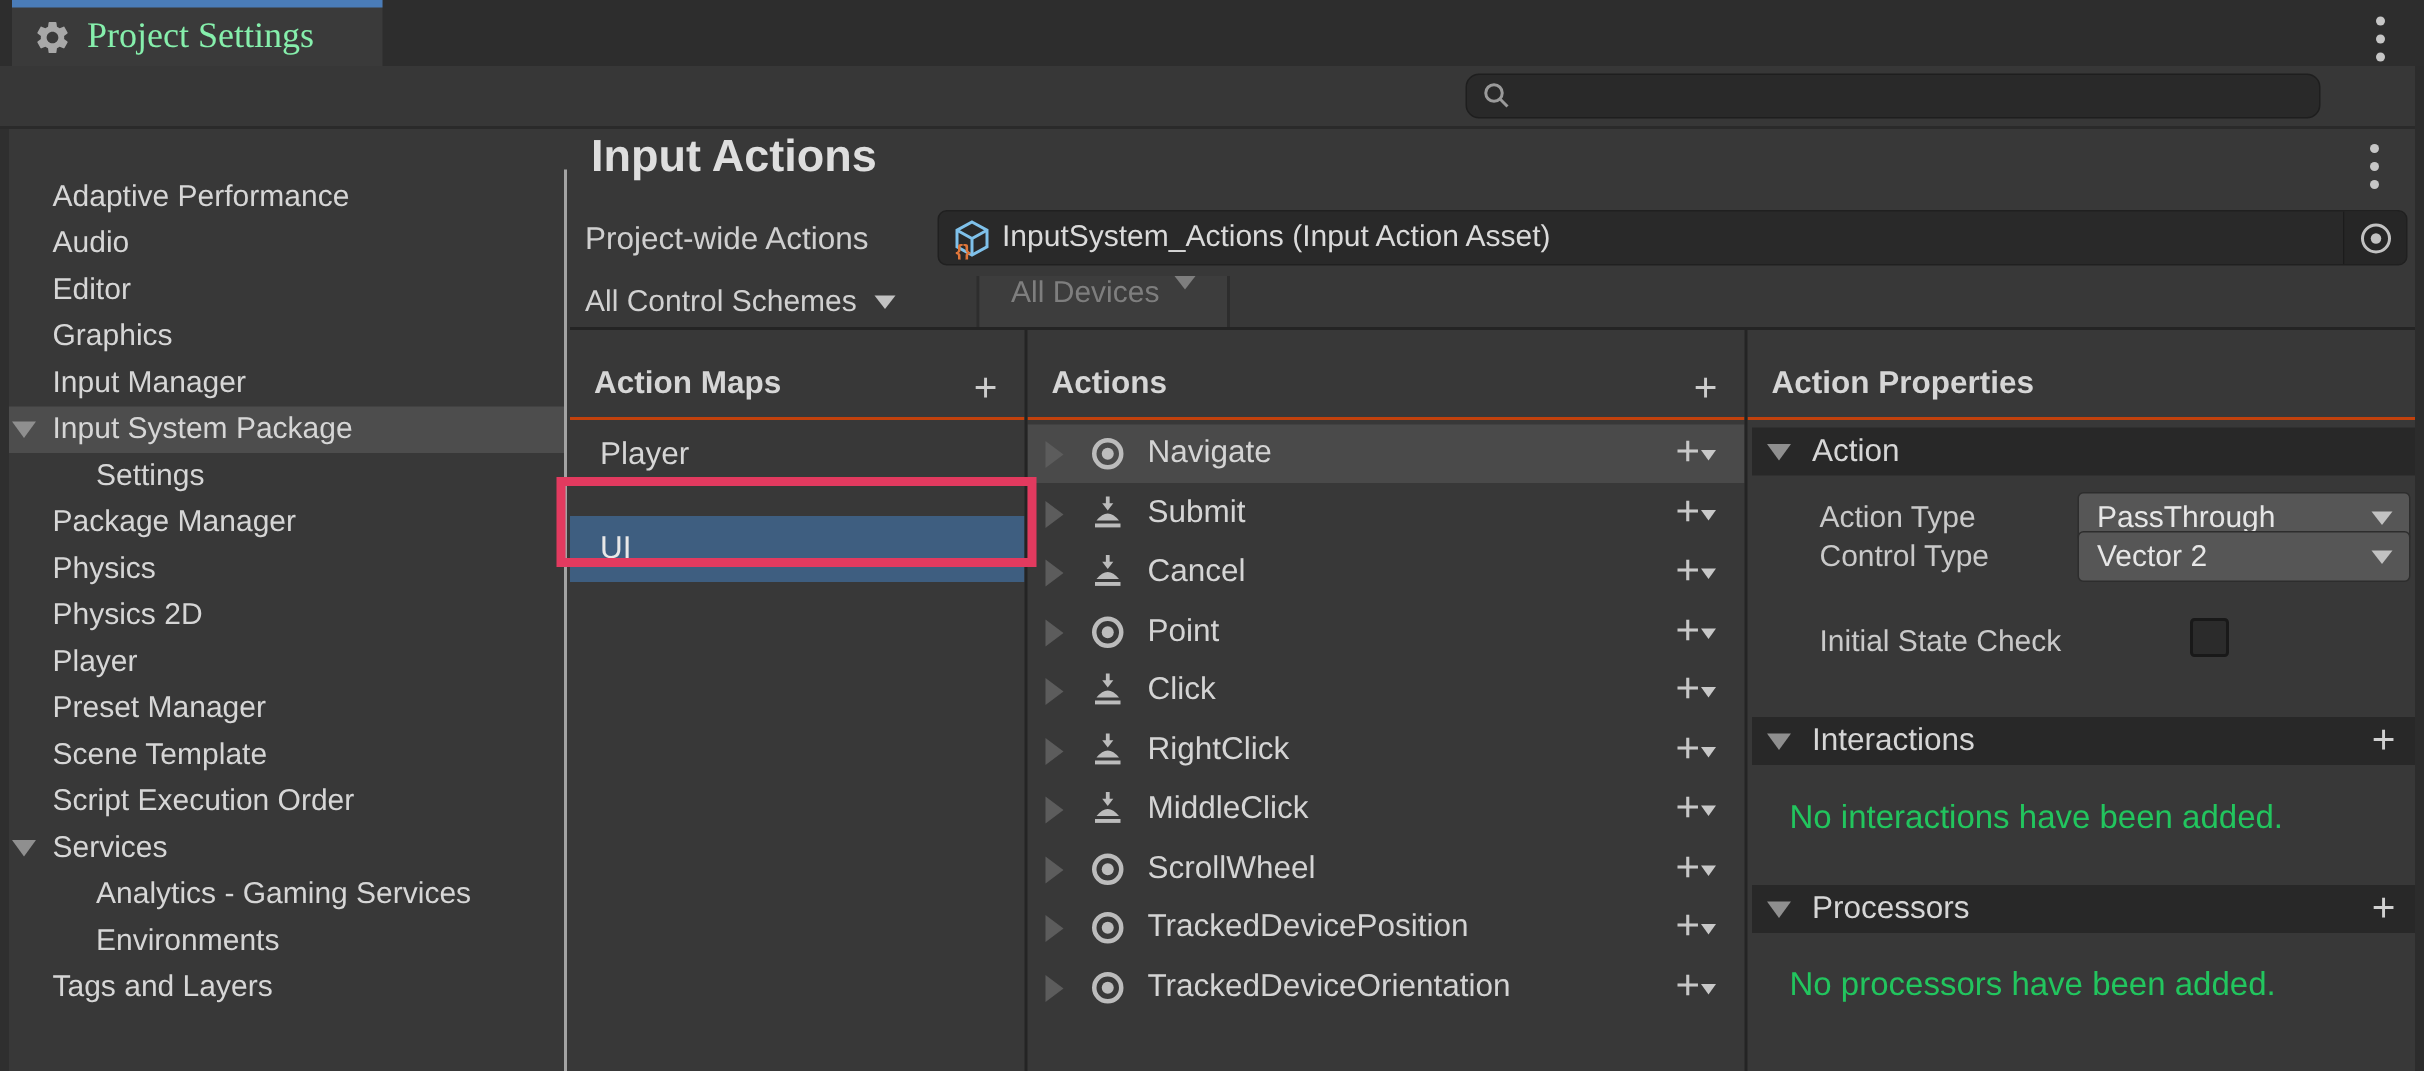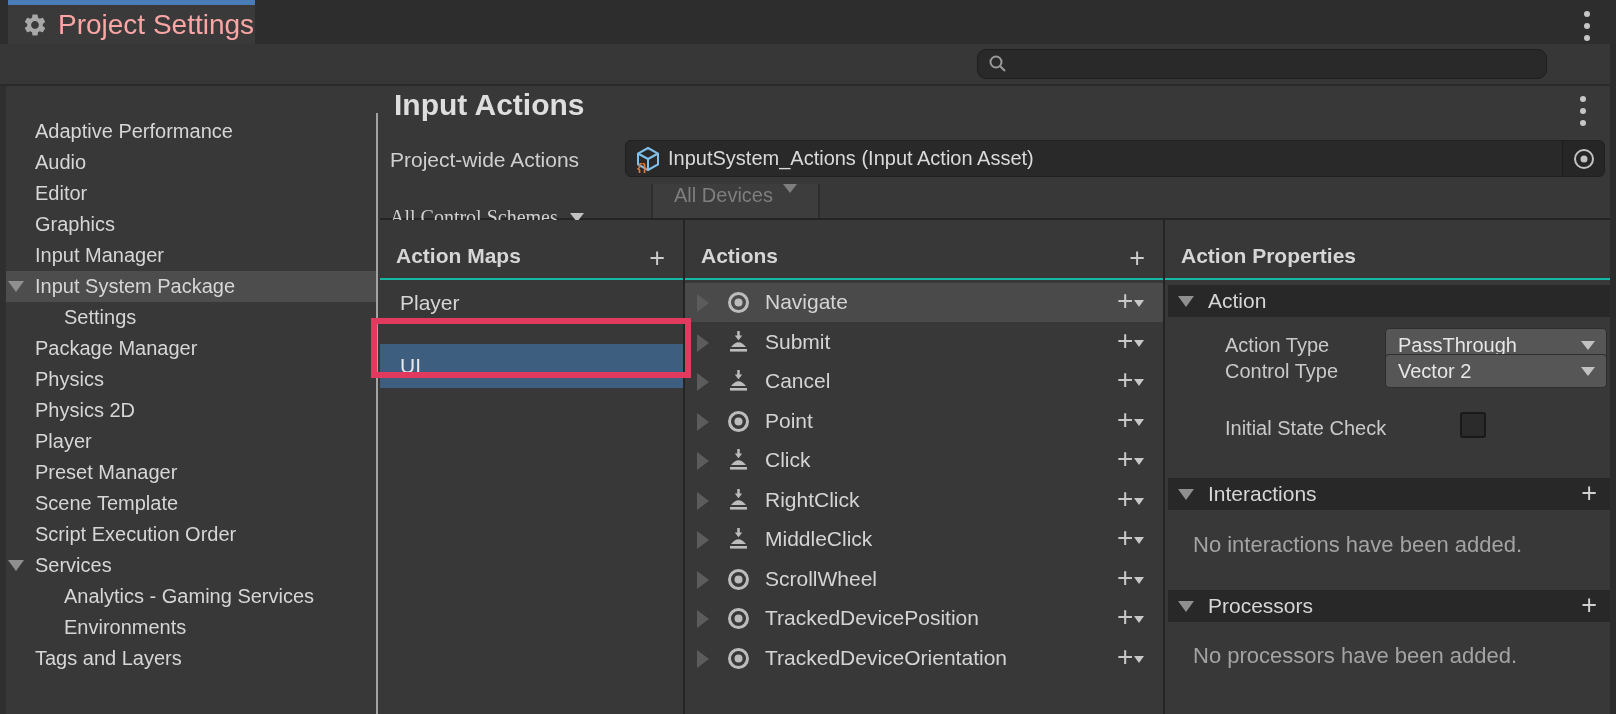--- a/index.html
+++ b/index.html
@@ -4,21 +4,21 @@
 <style>
   * { margin:0; padding:0; box-sizing:border-box; }
   body { background:#1e1e1e; font-family:"Liberation Sans","DejaVu Sans",sans-serif; }
   .window { position:relative; width:1616px; height:714px; background:#383838; overflow:hidden;
             color:#d2d2d2; -webkit-font-smoothing:antialiased; }
 
   
   .tabbar { position:absolute; left:0; top:0; width:1616px; height:44px; background:#2d2d2d; }
   .tab { position:absolute; left:8px; top:0; width:247px; height:44px; background:#3a3a3a;
          border-top:5px solid #4a7cb8; display:flex; align-items:center; gap:10px; padding-left:14px; }
-  .tab-title { font-size:28px; color:#fca5a5; white-space:nowrap; }
+  .tab-title { font-size:24px; color:#86efac; white-space:nowrap;font-family:Liberation Serif, serif; }
   .gear { width:26px; height:26px; flex:0 0 auto; }
   .kebab { display:flex; flex-direction:column; gap:6px; cursor:pointer; }
   .kebab i { width:6px; height:6px; border-radius:50%; background:#c6c6c6; }
   .window-kebab { position:absolute; left:1584px; top:11px; }
 
   
   .toolbar { position:absolute; left:0; top:44px; width:1616px; height:42px; background:#373737;
              border-bottom:2px solid #2a2a2a; }
   .searchbox { position:absolute; left:977px; top:5px; width:570px; height:30px; background:#292929;
                border:1px solid #1e1e1e; border-radius:9px; display:flex; align-items:center;
@@ -47,37 +47,37 @@
                   border:1px solid #202020; border-radius:6px; display:flex; align-items:center;
                   padding-left:8px; gap:6px; cursor:pointer; }
   .object-text { font-size:20px; color:#dadada; }
   .picker-btn { position:absolute; right:0; top:0; width:42px; height:35px; display:flex;
                 align-items:center; justify-content:center; border-left:1px solid #1c1c1c;
                 background:#262626; border-radius:0 6px 6px 0; cursor:pointer; }
 
   
   .schemes-row { position:absolute; left:380px; top:184px; width:1236px; height:36px;
                  border-bottom:2px solid #242424; }
-  .ctrl-btn { position:absolute; left:10px; top:16px; height:34px; display:flex; align-items:center;
-              gap:12px; font-size:20px; color:#d0d0d0; cursor:pointer;font-family:Liberation Serif, serif; }
+  .ctrl-btn { position:absolute; left:10px; top:0; height:34px; display:flex; align-items:center;
+              gap:12px; font-size:20px; color:#d0d0d0; cursor:pointer; }
   .vsep { position:absolute; top:0; width:2px; height:34px; background:#2d2d2d; }
   .devices-btn { position:absolute; left:273px; top:0; width:165px; height:34px; background:#3d3d3d;
                  display:flex; align-items:flex-start; justify-content:center; gap:10px; font-size:20px;
                  color:#7e7e7e; cursor:default; }
   .caret-sm { width:0; height:0; border-left:7px solid transparent; border-right:7px solid transparent;
               border-top:9px solid #c2c2c2; }
   .caret-sm.dim { border-top-color:#7e7e7e; }
 
   
   .col { position:absolute; top:220px; height:494px; background:#383838; }
   .col-maps    { left:380px;  width:303px; }
   .col-actions { left:685px;  width:478px; }
   .col-props   { left:1165px; width:516px;padding-left:32px; }
   .vdiv { position:absolute; top:220px; width:2px; height:494px; background:#242424; z-index:2; }
-  .col-header { position:absolute; left:0; top:0; right:0; height:60px; border-bottom:2px solid #14b8a6; }
+  .col-header { position:absolute; left:0; top:0; right:0; height:60px; border-bottom:2px solid #c2410c; }
   .col-header-label { position:absolute; left:16px; bottom:10px; font-size:21px; font-weight:bold; color:#d6d6d6; }
   .col-add { position:absolute; right:18px; bottom:6px; font-size:27px; color:#cccccc; cursor:pointer; line-height:1; }
 
   .map-row { position:absolute; left:0; width:100%; height:39px; display:flex; align-items:center;
              padding-left:20px; font-size:21px; color:#d6d6d6; cursor:pointer; }
   .map-row.selected { background:#3e5e80; color:#e8e8e8; }
 
   .annotation { position:absolute; left:371px; top:318px; width:320px; height:60px;
                 border:6px solid #e23a5f; z-index:5; pointer-events:none; }
 
@@ -94,28 +94,28 @@
               border-left:5px solid transparent; border-right:5px solid transparent;
               border-top:7px solid #c8c8c8; }
 
   
   .fold-bar { position:absolute; left:3px; width:443px; height:32px; background:#282828;
               display:flex; align-items:center; gap:14px; padding-left:10px; cursor:pointer; }
   .fold-bar .tri-down { border-left-width:8px; border-right-width:8px; border-top-width:11px; }
   .fold-label { font-size:21px; color:#d6d6d6; }
   .fold-add { position:absolute; right:14px; top:0; font-size:27px; color:#d0d0d0; line-height:30px; cursor:pointer; }
   .prop-row { position:absolute; left:0; width:100%; height:34px; display:flex; align-items:center; }
-  .prop-label { margin-left:60px; font-size:20px; color:#c9c9c9; white-space:nowrap; }
+  .prop-label { margin-left:48px; font-size:20px; color:#c9c9c9; white-space:nowrap; }
   .dropdown { position:absolute; left:220px; top:0; width:222px; height:34px; background:#565656;
               border:1px solid #2d2d2d; border-radius:4px; display:flex; align-items:center;
               padding-left:12px; font-size:20px; color:#e6e6e6; cursor:pointer; }
   .dropdown .caret-sm { position:absolute; right:11px; }
   .checkbox { position:absolute; left:295px; top:1px; width:26px; height:26px; background:#2b2b2b;
               border:2px solid #191919; border-radius:3px; cursor:pointer; }
-  .hint { position:absolute; left:28px; font-size:22px; color:#a3a3a3; white-space:nowrap; }
+  .hint { position:absolute; left:28px; font-size:22px; color:#22c55e; white-space:nowrap; }
 </style>
 </head>
 <body>
 
 <div class="window">
 
   <div class="tabbar">
     <div class="tab">
       <svg class="gear" viewBox="0 0 24 24">
         <path fill="#a8a8a8" d="M19.14,12.94c0.04-0.3,0.06-0.61,0.06-0.94c0-0.32-0.02-0.64-0.07-0.94l2.03-1.58c0.18-0.14,0.23-0.41,0.12-0.61 l-1.92-3.32c-0.12-0.22-0.37-0.29-0.59-0.22l-2.39,0.96c-0.5-0.38-1.03-0.7-1.62-0.94L14.4,2.81c-0.04-0.24-0.24-0.41-0.48-0.41 h-3.84c-0.24,0-0.43,0.17-0.47,0.41L9.25,5.35C8.66,5.59,8.12,5.92,7.63,6.29L5.24,5.33c-0.22-0.08-0.47,0-0.59,0.22L2.74,8.87 C2.62,9.08,2.66,9.34,2.86,9.48l2.03,1.58C4.84,11.36,4.8,11.69,4.8,12s0.02,0.64,0.07,0.94l-2.03,1.58 c-0.18,0.14-0.23,0.41-0.12,0.61l1.92,3.32c0.12,0.22,0.37,0.29,0.59,0.22l2.39-0.96c0.5,0.38,1.03,0.7,1.62,0.94l0.36,2.54 c0.05,0.24,0.24,0.41,0.48,0.41h3.84c0.24,0,0.44-0.17,0.47-0.41l0.36-2.54c0.59-0.24,1.13-0.56,1.62-0.94l2.39,0.96 c0.22,0.08,0.47,0,0.59-0.22l1.92-3.32c0.12-0.22,0.07-0.47-0.12-0.61L19.14,12.94z M12,15.6c-1.98,0-3.6-1.62-3.6-3.6 s1.62-3.6,3.6-3.6s3.6,1.62,3.6,3.6S13.98,15.6,12,15.6z"></path>

